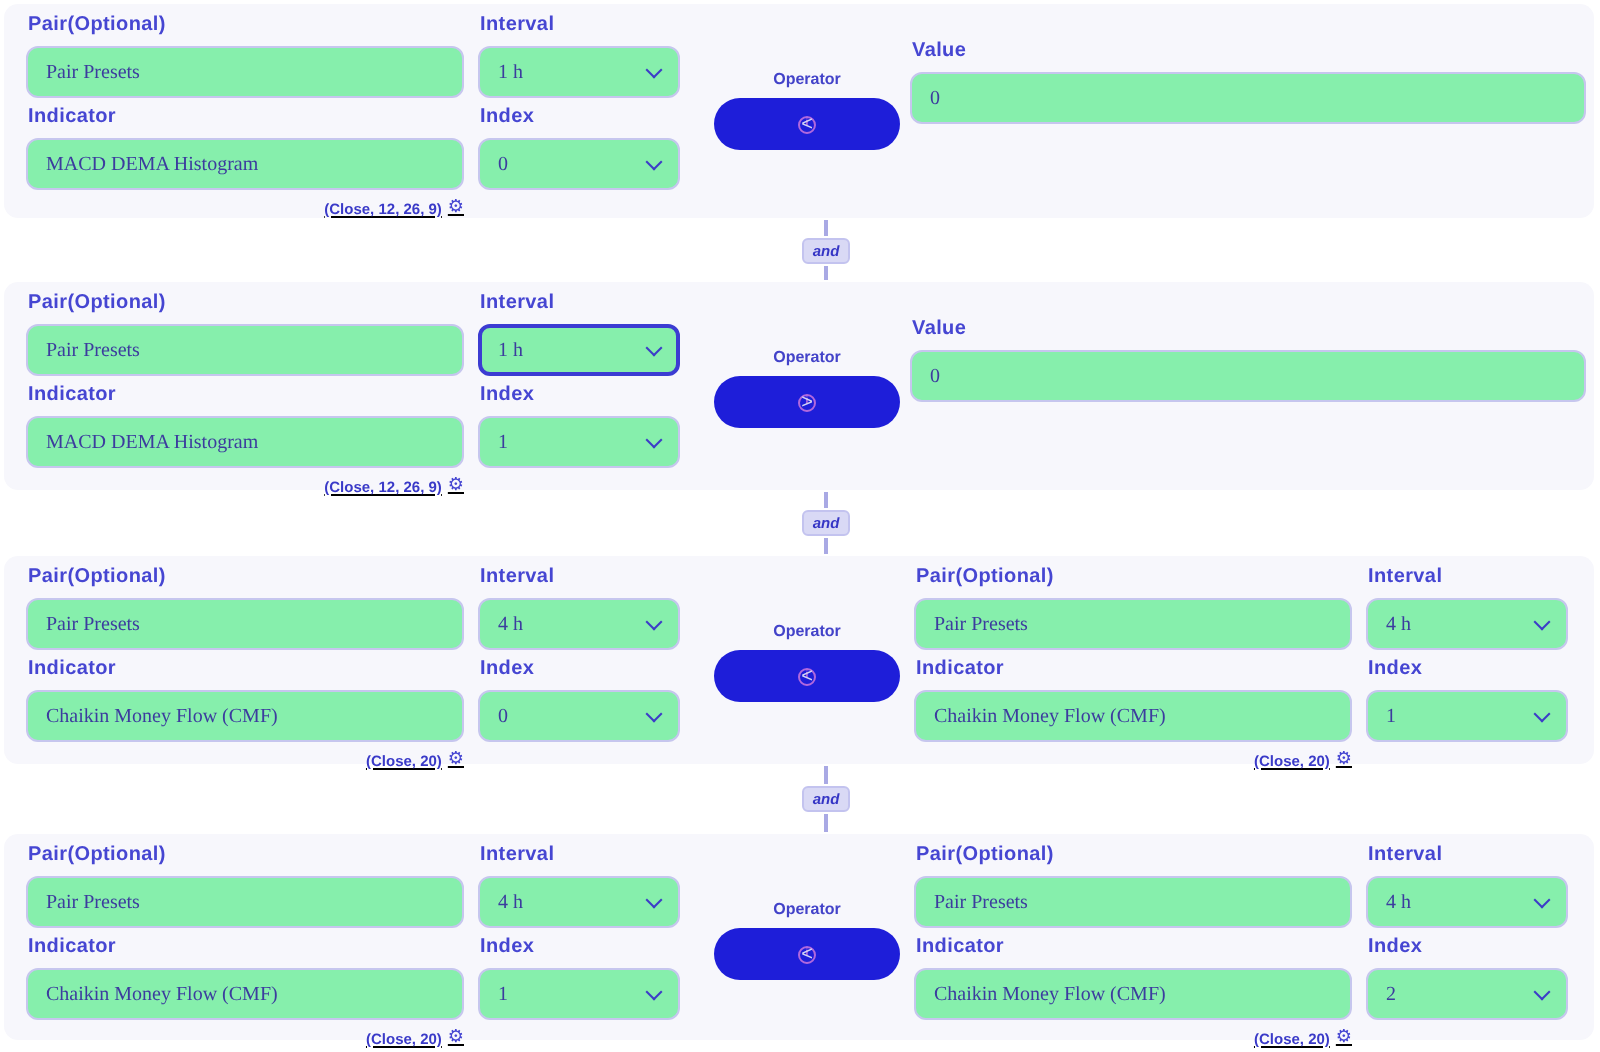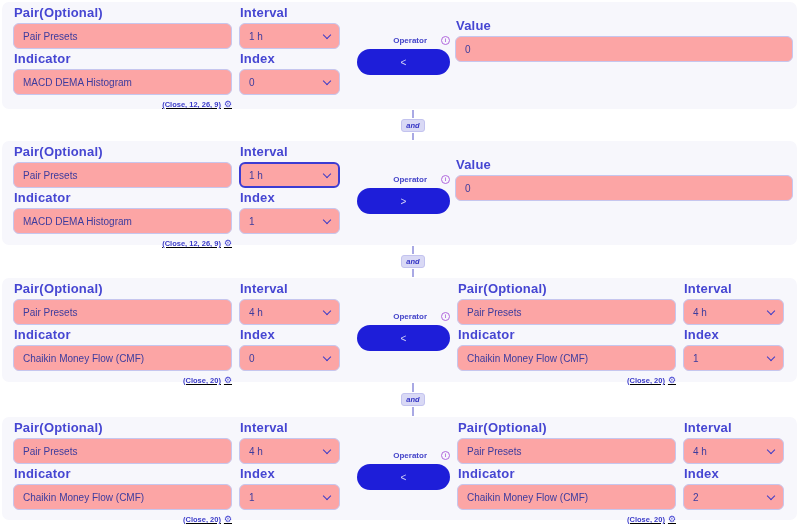--- a/index.html
+++ b/index.html
@@ -19,37 +19,37 @@
   }
   .group { position: absolute; top: 6px; left: 11px; width: 327px; }
   .group.right { left: 455px; }
   .grid {
     display: grid;
     grid-template-columns: 219px 101px;
     column-gap: 7px;
     row-gap: 5px;
   }
   .flabel {
-    font-size: 13px;
+    font-size: 10px;
     font-weight: bold;
     letter-spacing: 0.2px;
     color: #4646d2;
     margin: 0 0 5px 1px;
     height: 10px;
     line-height: 10px;
   }
   .tinput, .select {
     width: 100%;
     height: 26px;
-    background: #fca5a5;
+    background: #86efac;
     border: 1px solid #c6c6ee;
     border-radius: 6px;
     color: #3c3c9e;
     font-size: 10px;
-    font-family: Liberation Sans, sans-serif;
+    font-family: Liberation Serif, serif;
     padding: 0 9px;
     outline: none;
   }
   .select {
     display: flex;
     align-items: center;
     justify-content: space-between;
     cursor: pointer;
   }
   .select.focused { border: 2px solid #3c3cd2; padding: 0 8px; }
@@ -82,27 +82,28 @@
   .op-zone {
     position: absolute;
     top: 0;
     left: 355px;
     width: 93px;
     text-align: center;
   }
   .op-label-row {
     margin-top: 33px;
     display: flex;
-    justify-content: flex-end;
+    justify-content: space-between;
     align-items: center;
     gap: 14px;
     font-size: 8px;
     font-weight: bold;
     color: #4343c9;
     height: 10px;
+    flex-direction: column;
   }
   .info {
     display: inline-flex;
     align-items: center;
     justify-content: center;
     width: 9px; height: 9px;
     border: 1px solid #b168dd;
     border-radius: 50%;
     color: #b168dd;
     font-size: 6px;

